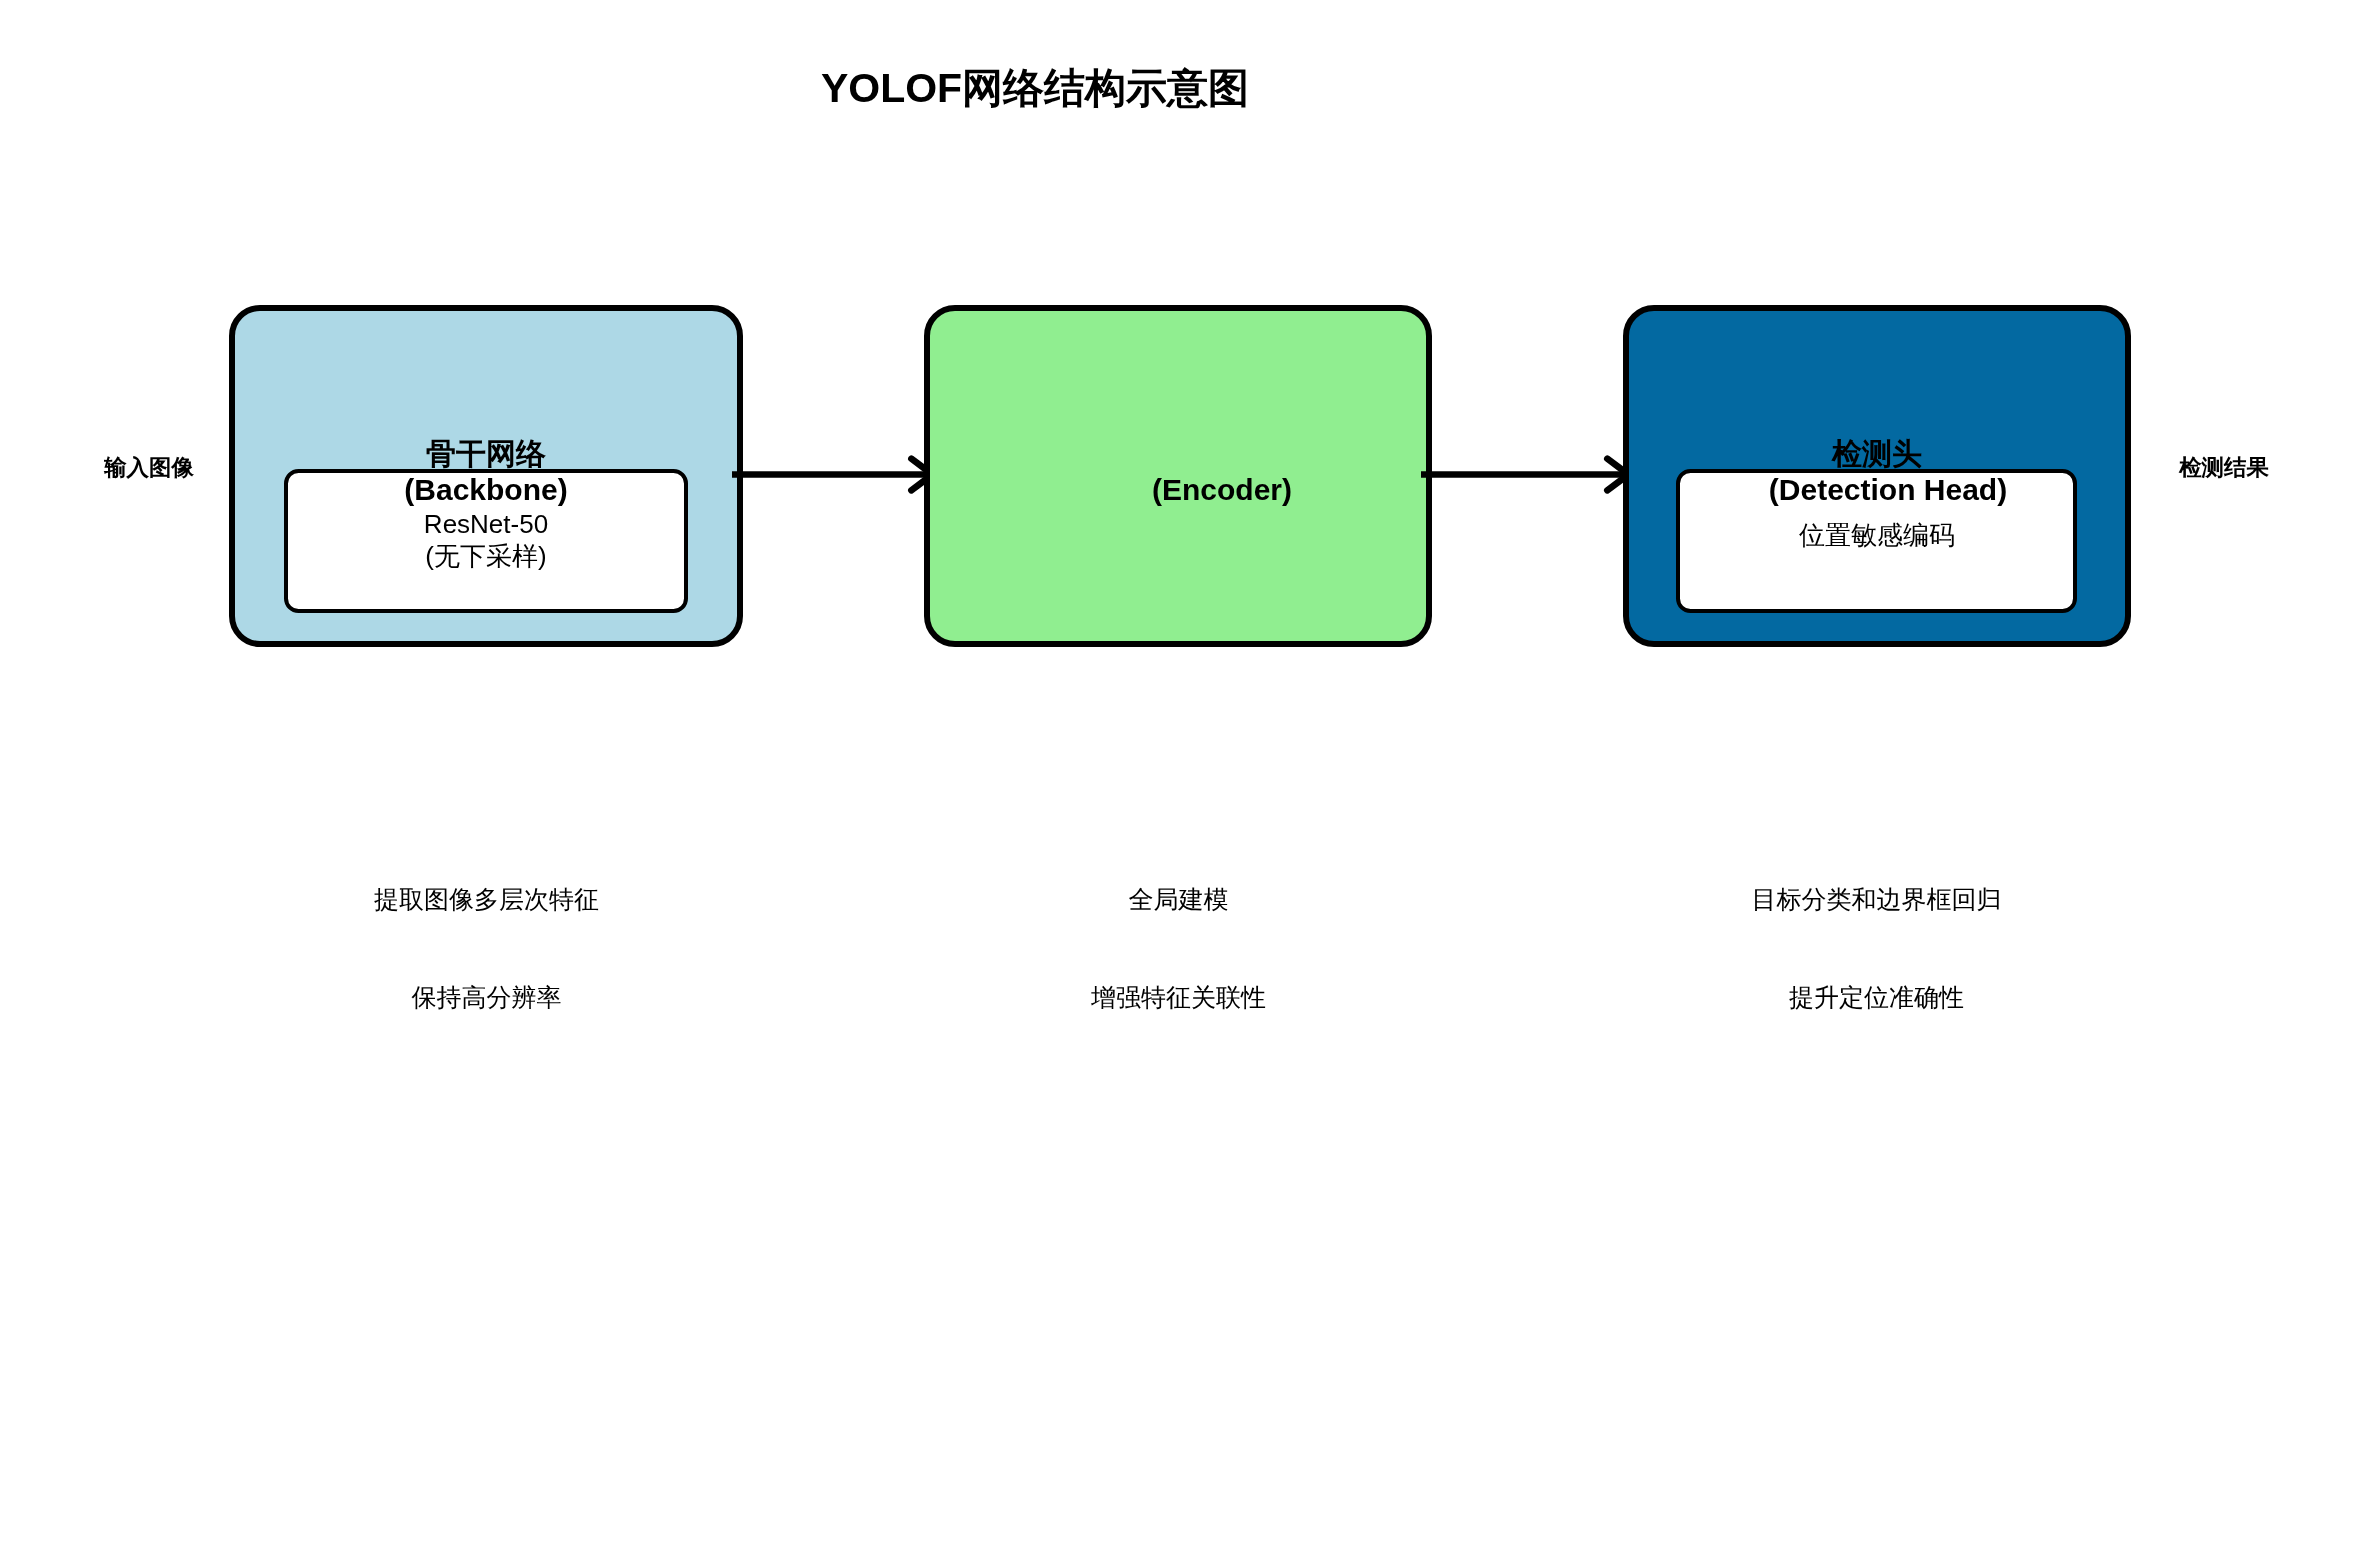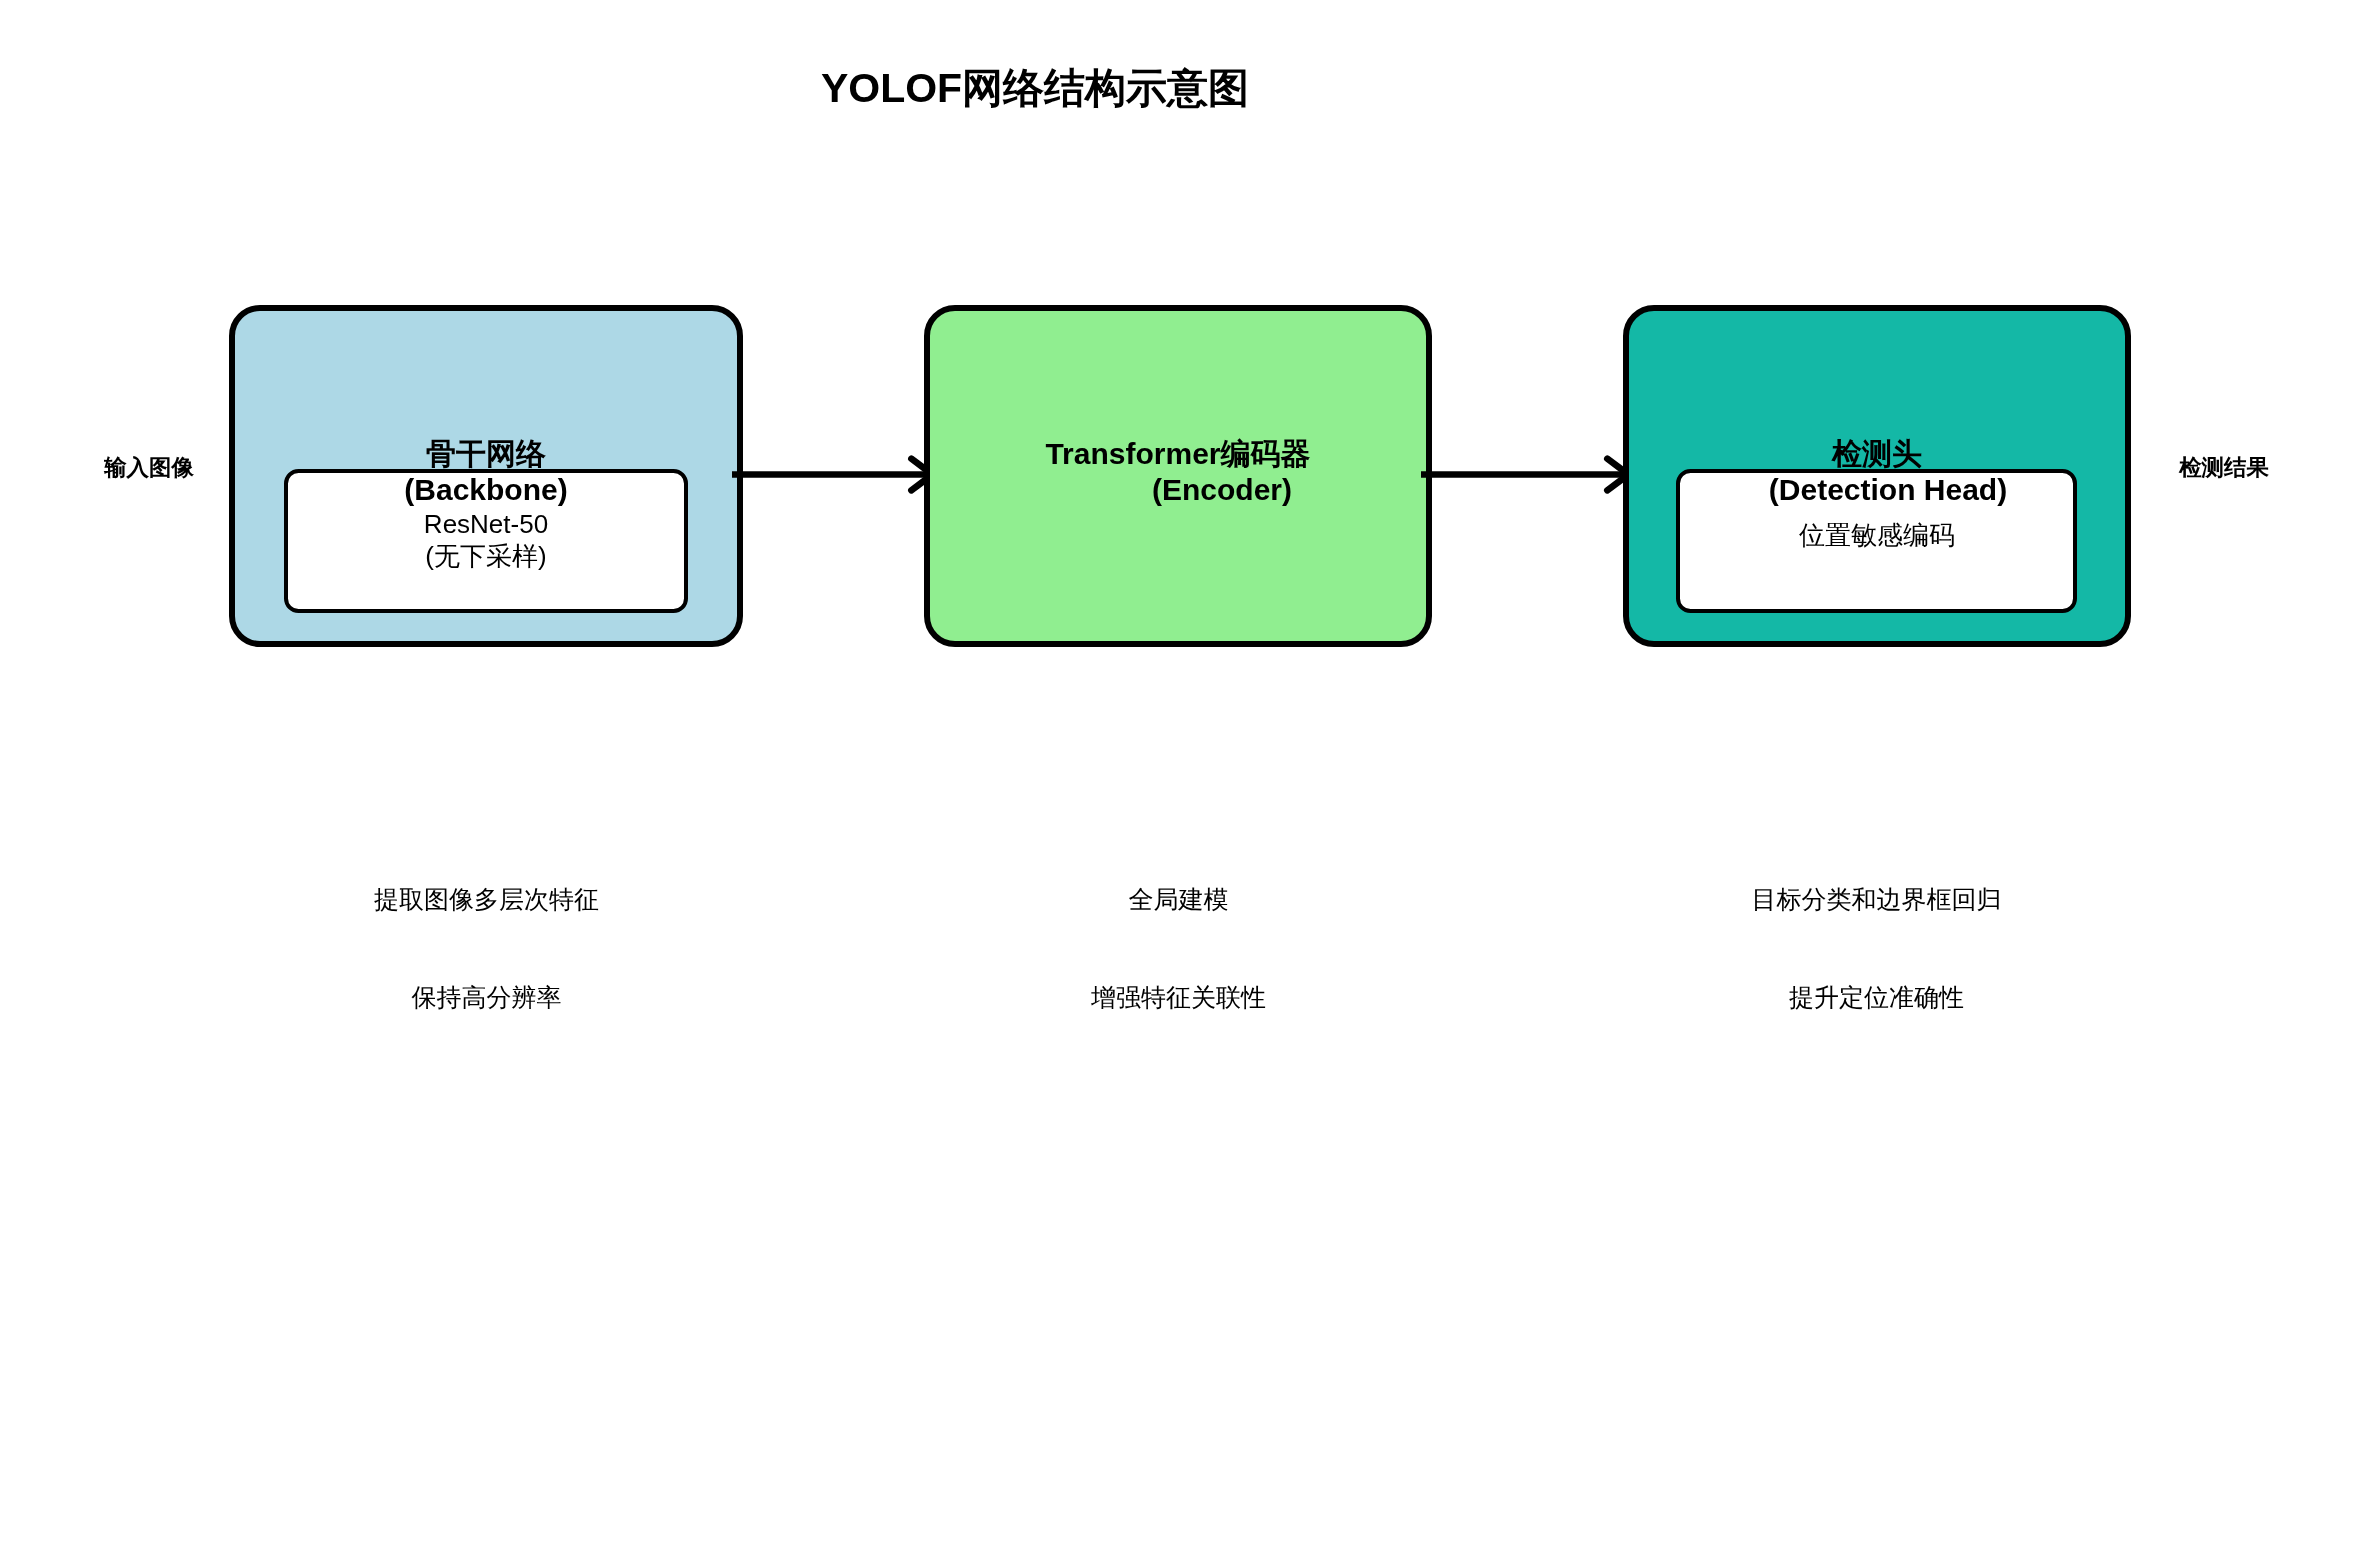--- a/index.html
+++ b/index.html
@@ -128,31 +128,30 @@
     <div class="inner-text" style="top:231px;">(无下采样)</div>
   </div>
 
   <svg class="arrow-svg" style="left:732px; top:448px; width:211px; height:53px;" viewBox="0 0 320 80">
     <line x1="0" y1="40" x2="300" y2="40" stroke="#000000" stroke-width="10" stroke-linecap="butt"></line>
     <polyline points="272,16 304,40 272,64" fill="none" stroke="#000000" stroke-width="10" stroke-linecap="round" stroke-linejoin="round"></polyline>
   </svg>
 
   <div class="stage-box" style="left:924px; top:305px; width:508px; height:342px; background:#90EE90;">
 
-    <div class="stage-title" style="top:128px;">Transformer编码器</div>
 
     <div class="stage-title" style="top:164px;padding-left:44px;">(Encoder)</div>
   </div>
 
   <svg class="arrow-svg" style="left:1421px; top:448px; width:218px; height:53px;" viewBox="0 0 330 80">
     <line x1="0" y1="40" x2="310" y2="40" stroke="#000000" stroke-width="10" stroke-linecap="butt"></line>
     <polyline points="282,16 314,40 282,64" fill="none" stroke="#000000" stroke-width="10" stroke-linecap="round" stroke-linejoin="round"></polyline>
   </svg>
 
-  <div class="stage-box" style="left:1623px; top:305px; width:508px; height:342px; background:#14b8a6;">
+  <div class="stage-box" style="left:1623px; top:305px; width:508px; height:342px; background:#0369a1;">
 
     <div class="inner-box" style="left:47px; top:158px; width:401px; height:144px;"></div>
 
     <div class="stage-title" style="top:128px;">检测头</div>
 
     <div class="stage-title" style="top:164px;padding-left:11px;">(Detection Head)</div>
 
     <div class="inner-text" style="top:199px;margin-top:11px;">位置敏感编码</div>
   </div>
 

